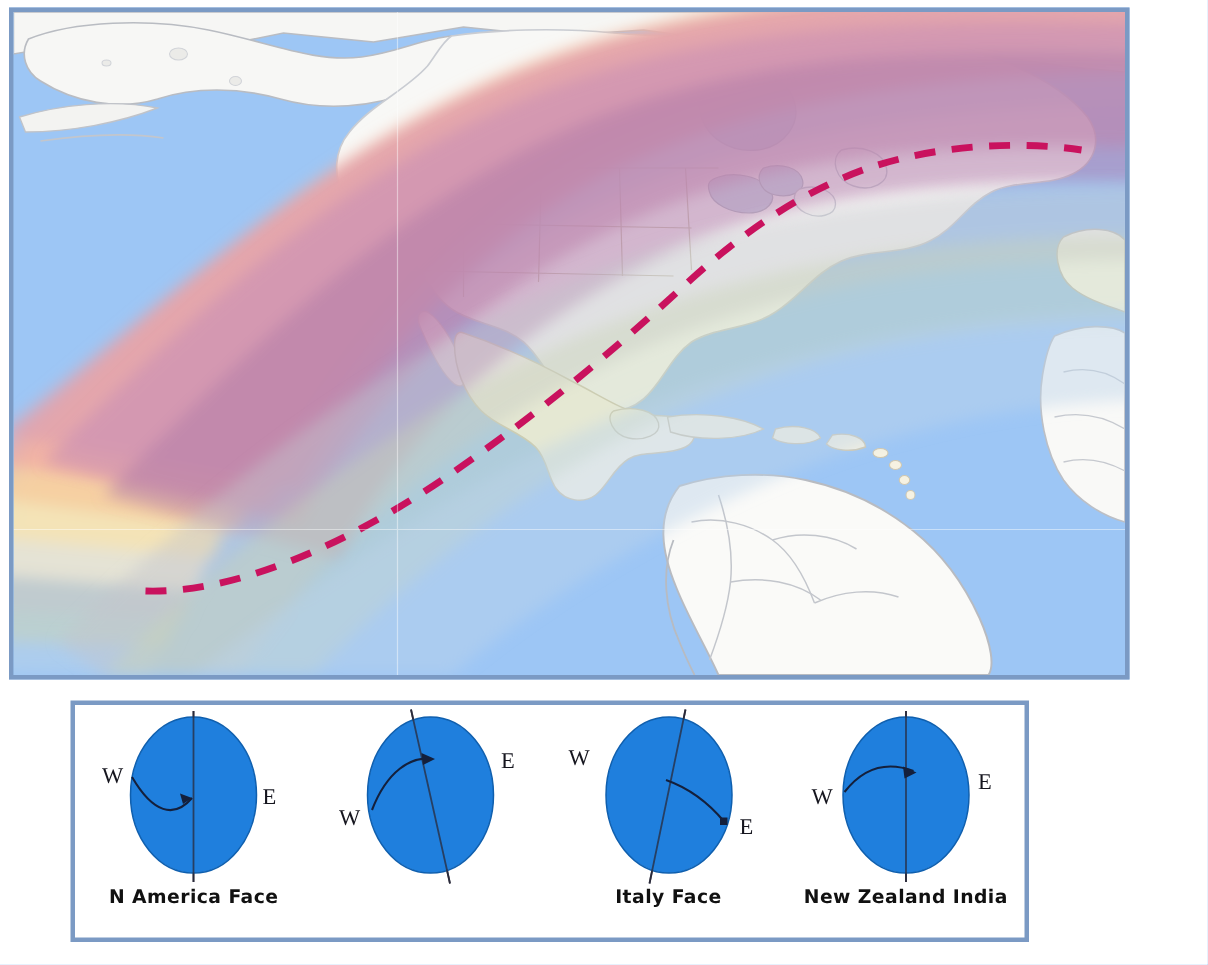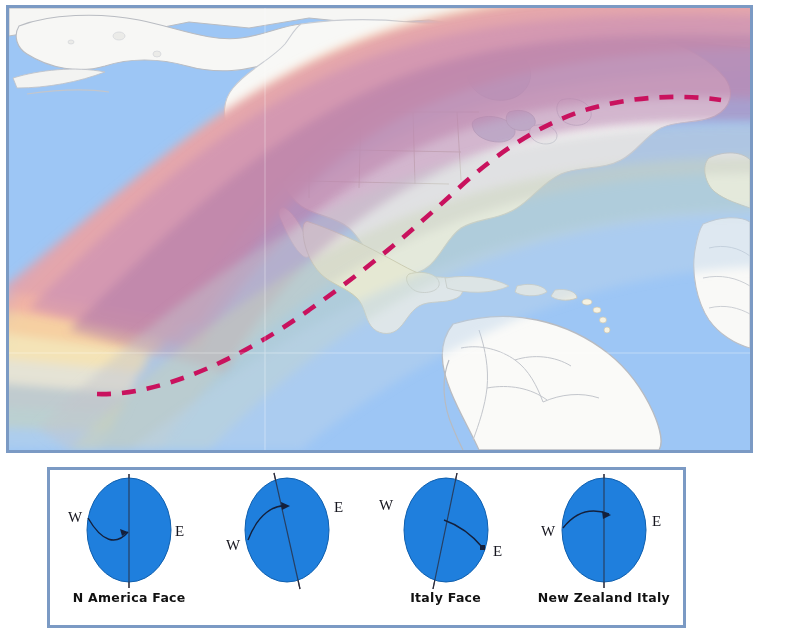--- a/index.html
+++ b/index.html
@@ -240,17 +240,17 @@
     <div class="globe-cell">
       <svg class="globe-svg" width="150" height="122" viewBox="0 0 150 122">
         <line x1="75" y1="4" x2="75" y2="118" stroke="#2a2a3a" stroke-width="1.2"></line>
         <ellipse cx="75" cy="60" rx="42" ry="52" fill="#1f7fdd" stroke="#0f5fae" stroke-width="1"></ellipse>
         <line x1="75" y1="4" x2="75" y2="118" stroke="#2a2a3a" stroke-width="1.2" opacity="0.75"></line>
         <path d="M34,58 C48,40 64,38 80,44" fill="none" stroke="#14203c" stroke-width="1.4"></path>
         <polygon points="82,45 73,41 74,49" fill="#14203c"></polygon>
         <text class="wlabel" x="12" y="66">W</text>
         <text class="elabel" x="123" y="56">E</text>
       </svg>
-      <div class="globe-label">New Zealand Italy</div>
+      <div class="globe-label">New Zealand India</div>
     </div>
 
   </div>
 </div>
 
 </body></html>

